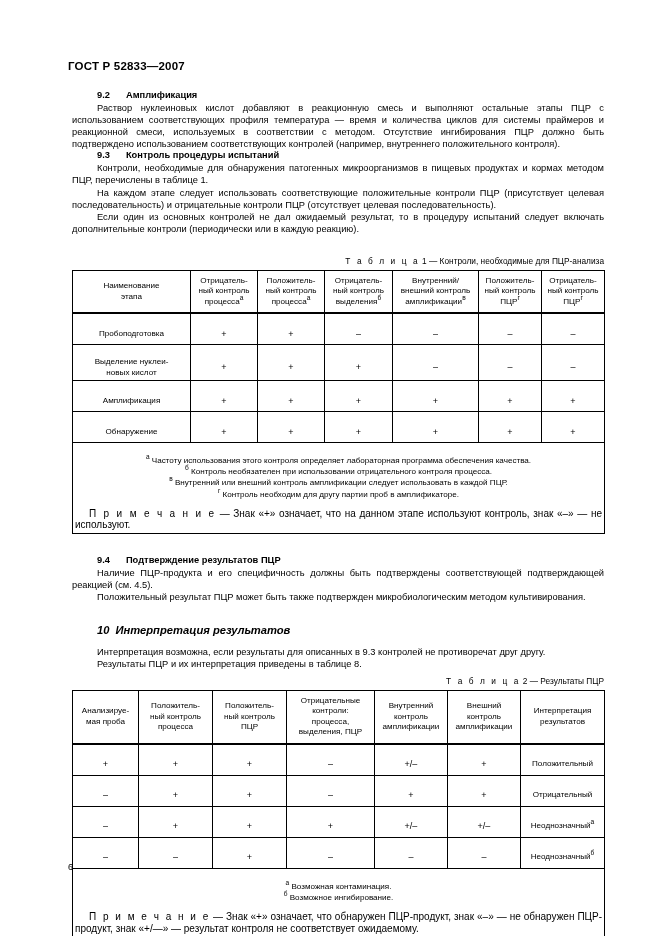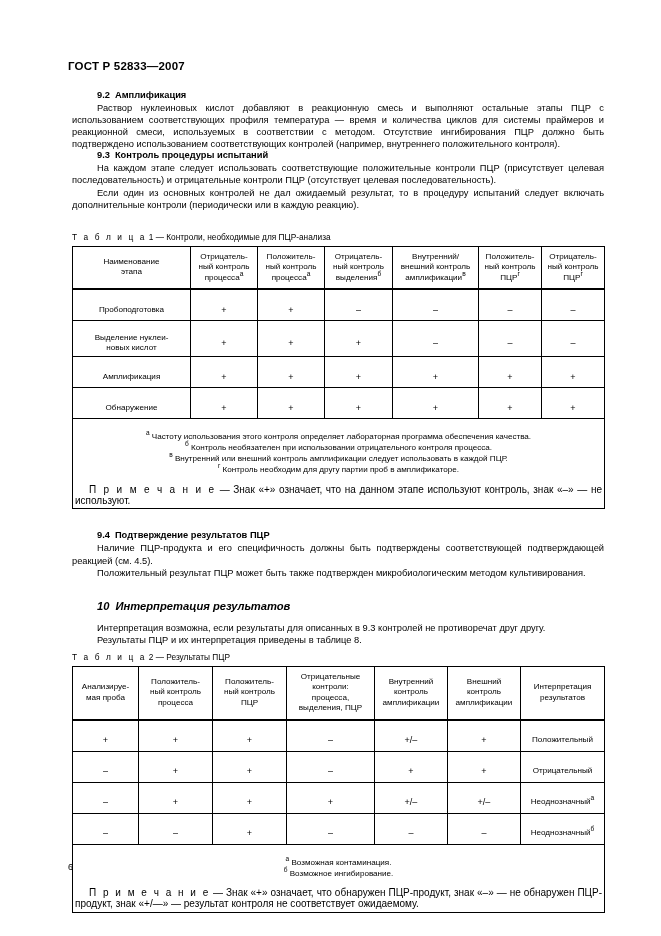--- a/index.html
+++ b/index.html
@@ -35,21 +35,21 @@
     left: 72px;
     top: 90px;
     width: 532px;
   }
   .clause-head {
     font-size: 9.3px;
     font-weight: bold;
     margin: 0 0 2px 0;
     padding-left: 25px;
   }
-  .clause-head .num { margin-right: 5px; }
+  .clause-head .num { margin-right: 16px; }
   p.body {
     font-size: 9.3px;
     line-height: 12.1px;
     margin: 0;
     text-align: justify;
     text-indent: 25px;
     hyphens: none;
   }
   .it { }
   .sec-head {
@@ -57,20 +57,21 @@
     font-weight: bold;
     margin: 0;
     padding-left: 25px;
     font-style: italic;
   }
   .sec-head .num { margin-right: 6px; }
   .tbl-caption {
     font-size: 8.3px;
     margin: 0 0 4px 0;
     white-space: nowrap;
+    text-align: right;
   }
   .tbl-caption .sp { letter-spacing: 2.1px; }
   table.gost {
     border-collapse: collapse;
     width: 532px;
     table-layout: fixed;
     font-size: 8.1px;
   }
   table.gost td, table.gost th {
     border: 1px solid #000;
@@ -133,20 +134,21 @@
   <div class="content">
 
     <div class="clause-head">
       <span class="num">9.2</span><span>Амплификация</span>
     </div>
     <p class="body"><span>Раствор нуклеиновых кислот добавляют в реакционную смесь и выполняют остальные этапы ПЦР с использованием соответствующих профиля температура — время и количества циклов для системы праймеров и реакционной смеси, используемых в соответствии с методом. Отсутствие ингибирования ПЦР должно быть подтверждено использованием соответствующих контролей </span><span class="it">(например, внутреннего положительного контроля).</span></p>
 
     <div class="clause-head">
       <span class="num">9.3</span><span>Контроль процедуры испытаний</span>
     </div>
+    <p class="body">Контроли, необходимые для обнаружения патогенных микроорганизмов в пищевых продуктах и кормах методом ПЦР, перечислены в таблице 1.</p>
     <p class="body">На каждом этапе следует использовать соответствующие положительные контроли ПЦР (присутствует целевая последовательность) и отрицательные контроли ПЦР (отсутствует целевая последовательность).</p>
     <p class="body">Если один из основных контролей не дал ожидаемый результат, то в процедуру испытаний следует включать дополнительные контроли (периодически или в каждую реакцию).</p>
 
     <div class="gap-xl"></div>
 
     <p class="tbl-caption"><span class="sp">Т а б л и ц а</span>&nbsp;<span>1</span>&nbsp;— <span>Контроли, необходимые для ПЦР-анализа</span></p>
 
     <table class="gost">
       <colgroup>
         <col style="width:118px">

